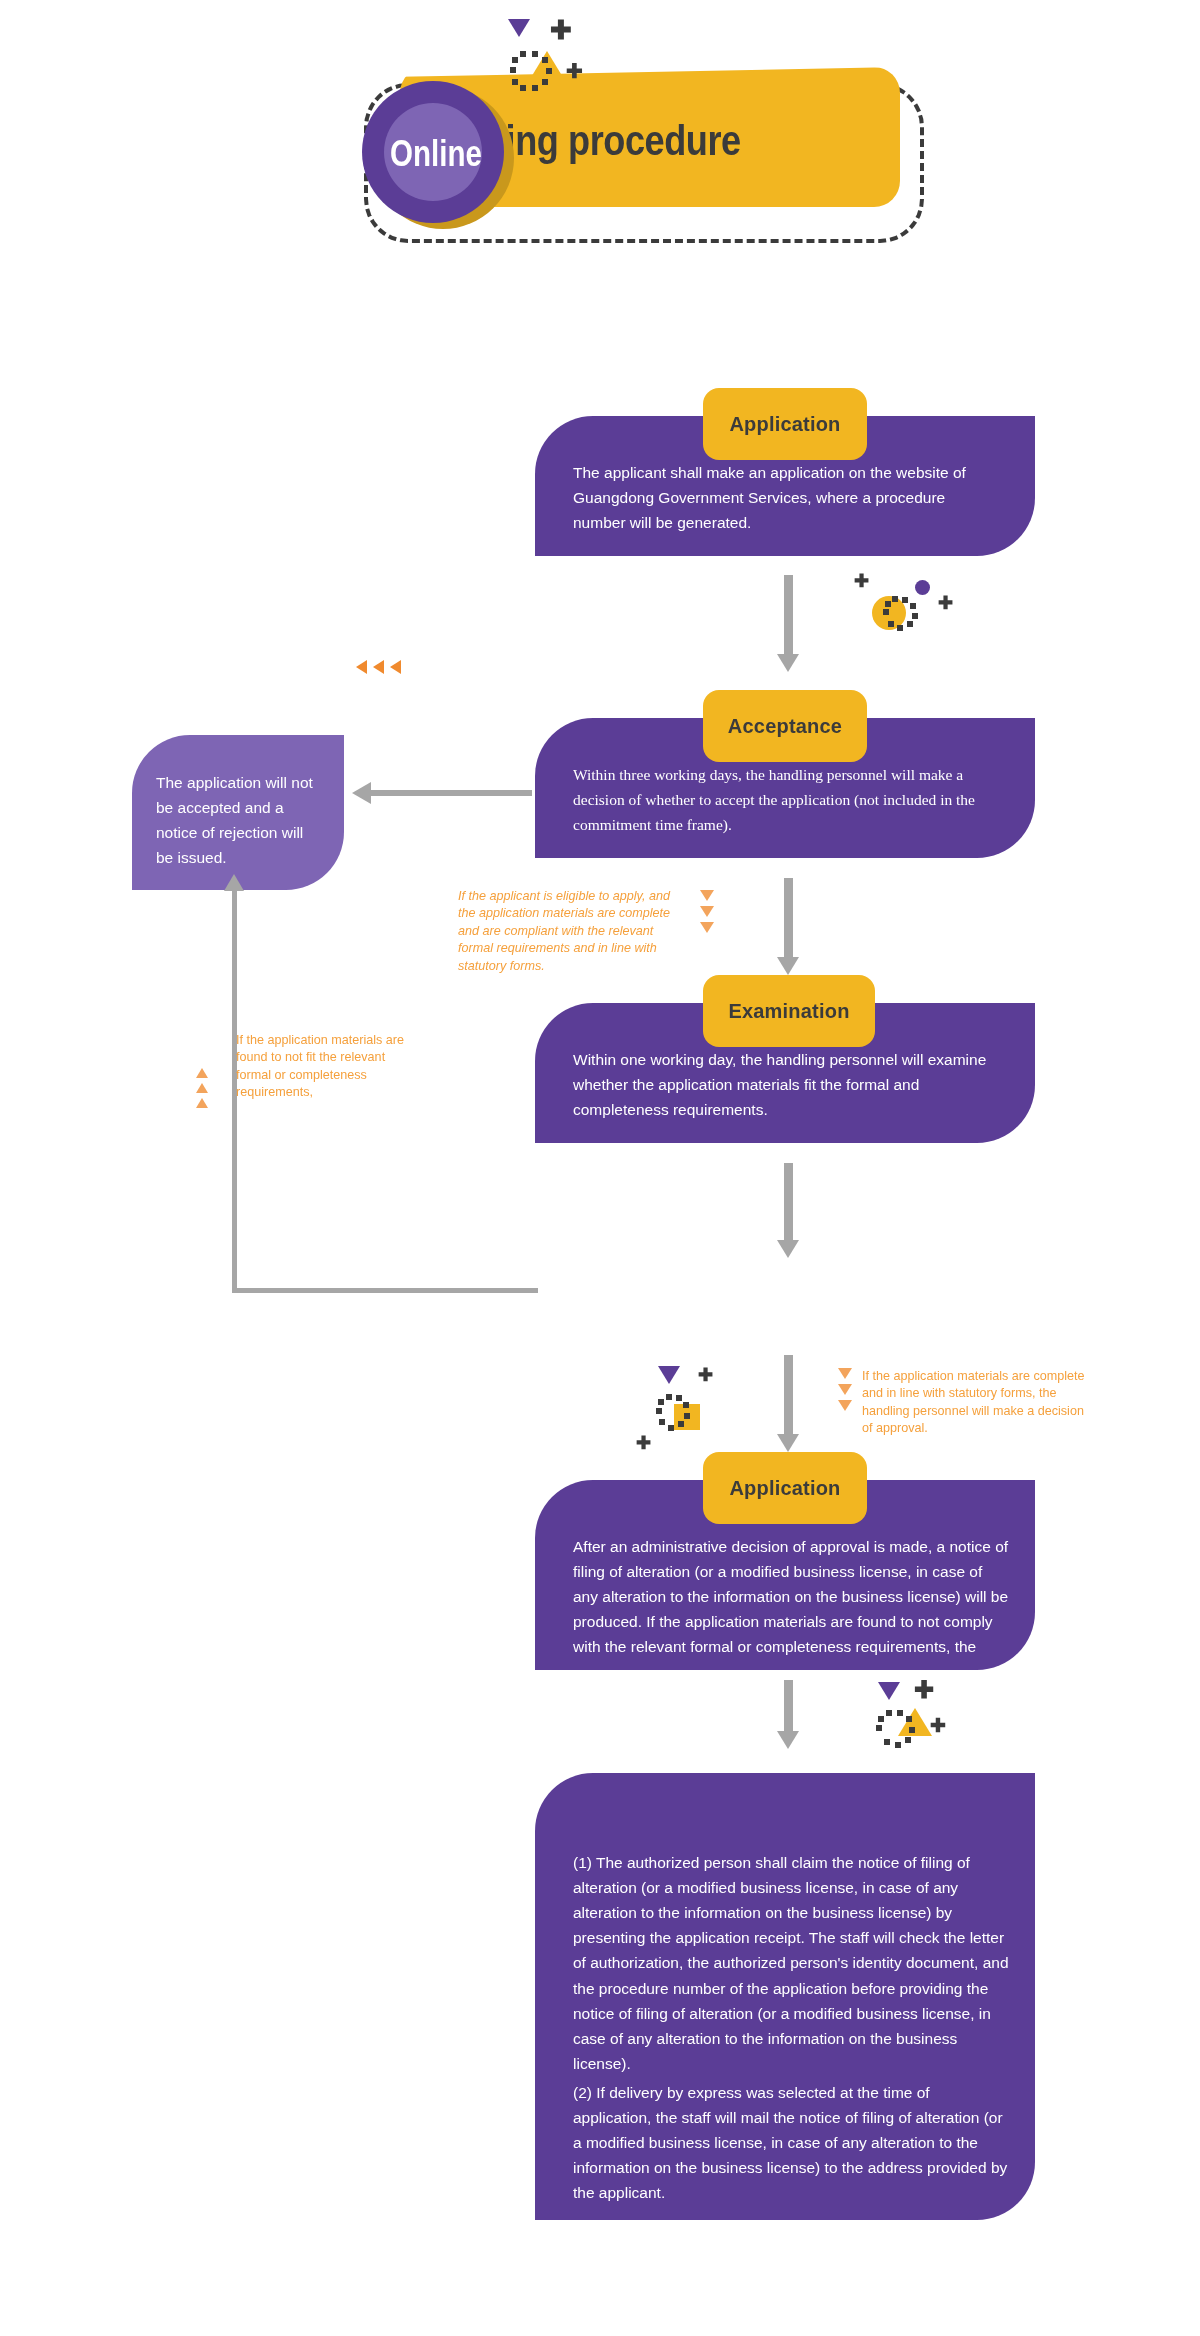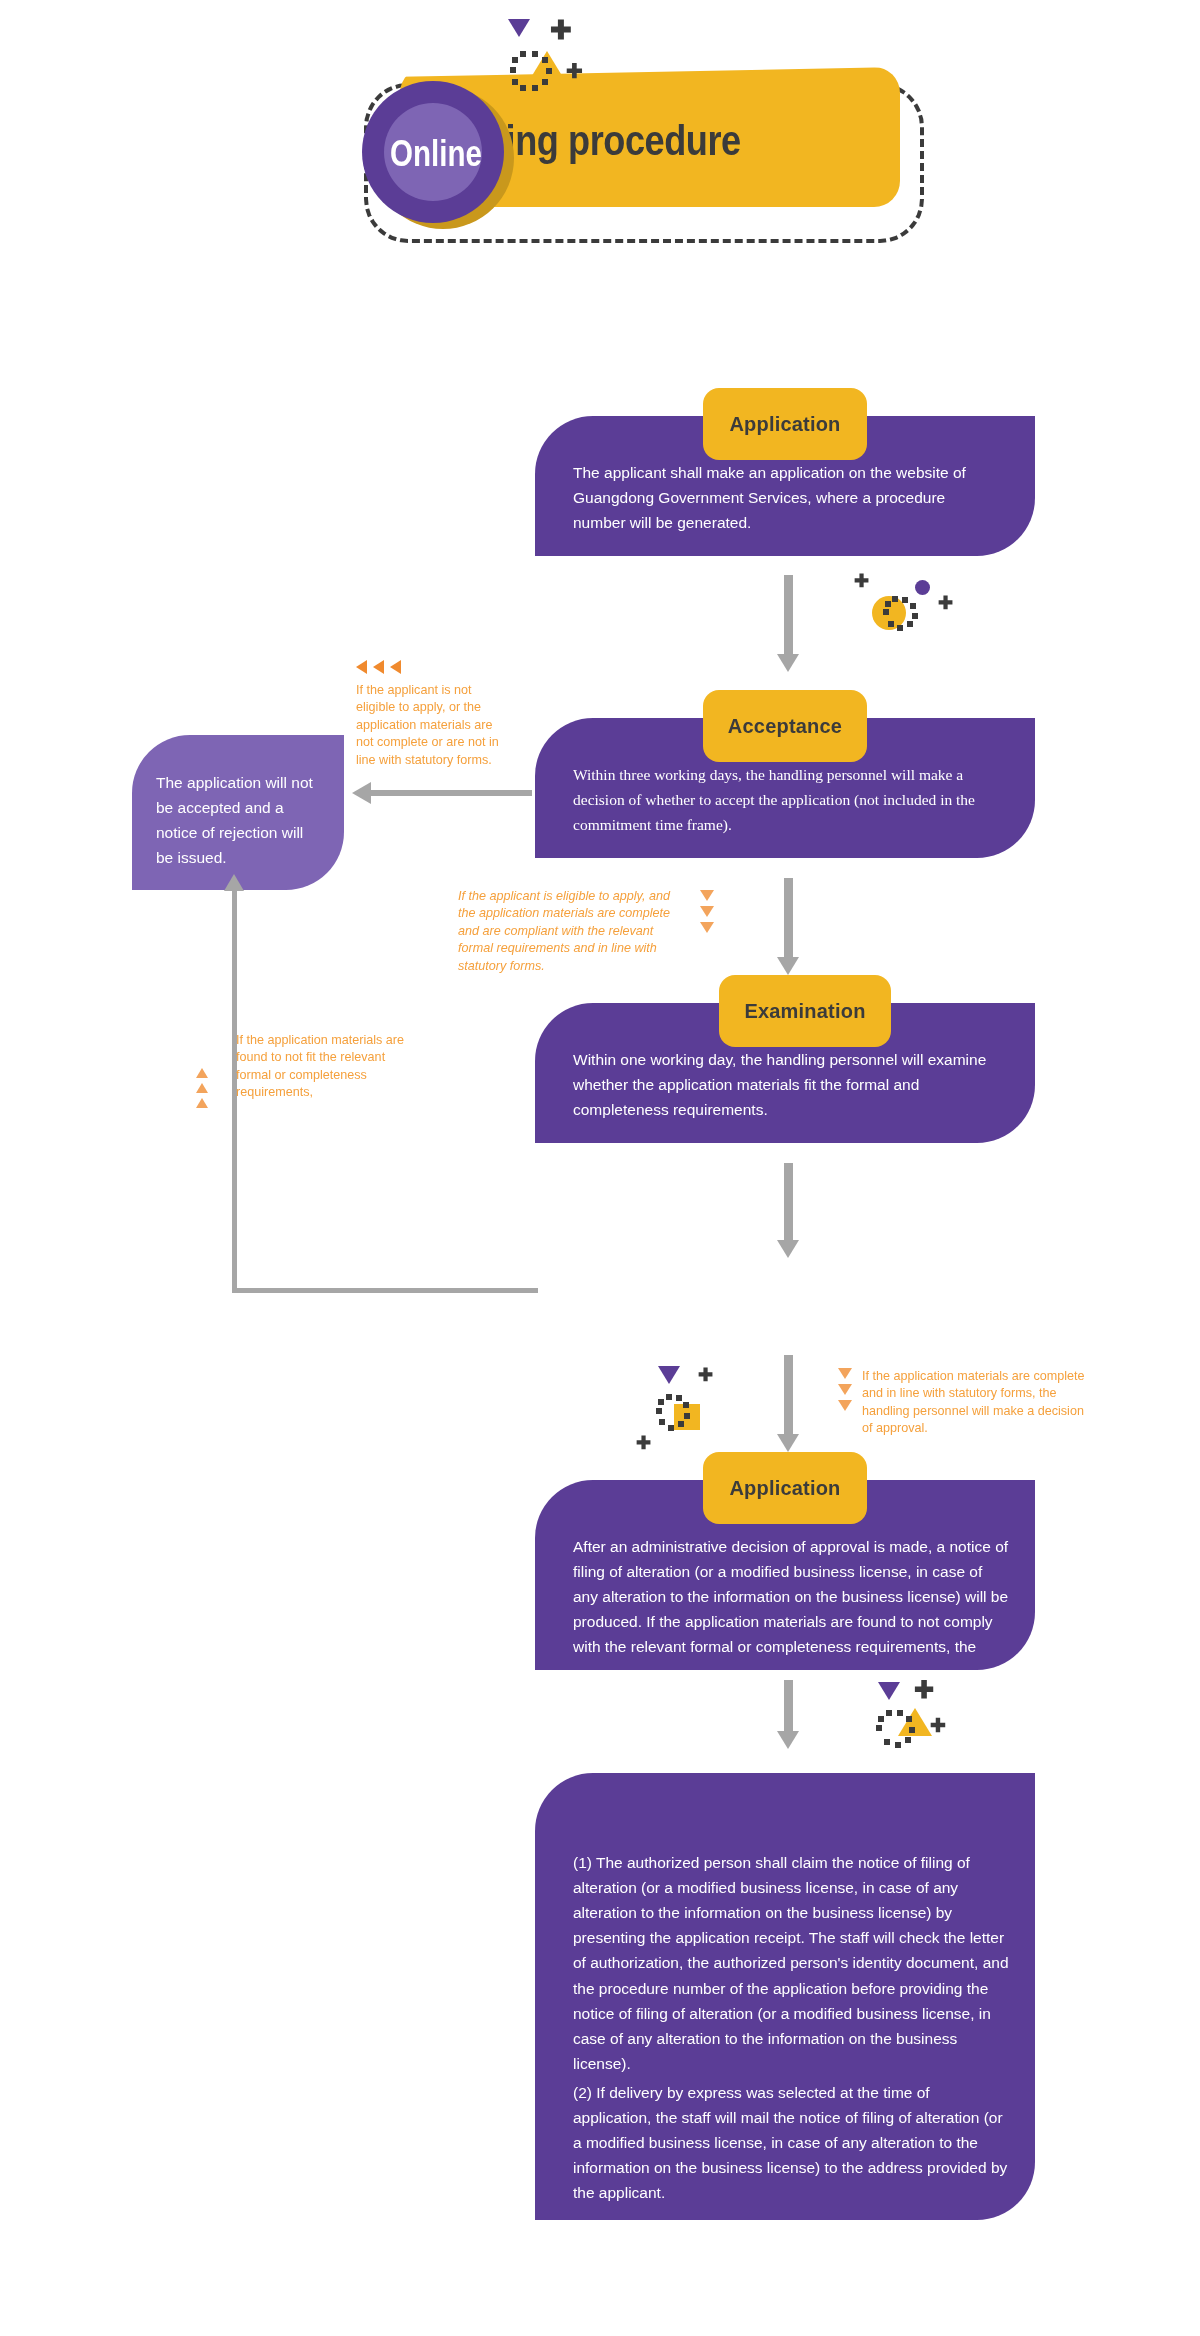--- a/index.html
+++ b/index.html
@@ -273,39 +273,38 @@
     <div class="step-body" style="left:0; top:28px; width:500px; height:140px;"></div>
     <div class="step-badge" style="left:168px; top:0px; width:164px; height:72px;border-radius:16px;">Acceptance</div>
     <div class="step-text" style="left:38px; top:72px; width:438px;font-family:Liberation Serif, serif;">Within three working days, the handling personnel will make a decision of whether to accept the application (not included in the commitment time frame).</div>
   </div>
 
   <div class="chev-row" style="left:356px; top:660px;">
     <div class="chev-left"></div>
     <div class="chev-left"></div>
     <div class="chev-left"></div>
   </div>
-  <div class="anno" style="left:356px; top:682px; width:148px;">If the applicant is not eligible to apply, or the application materials are not complete or are not in line with statutory forms.</div>
   <div class="arrow-left" style="left:370px; top:790px; width:162px;"></div>
 
   <div class="step" style="left:132px; top:735px; width:212px; height:155px;">
     <div class="step-body light" style="left:0; top:0; width:212px; height:155px;"></div>
     <div class="step-text" style="left:24px; top:35px; width:168px;">The application will not be accepted and a notice of rejection will be issued.</div>
   </div>
 
   <div class="arrow-v" style="left:784px; top:878px; height:80px;"></div>
   <div class="anno right" style="left:458px; top:888px; width:222px;font-style:italic;">If the applicant is eligible to apply, and the application materials are complete and are compliant with the relevant formal requirements and in line with statutory forms.</div>
   <div class="chev-col" style="left:700px; top:890px;">
     <div class="chev-down"></div>
     <div class="chev-down"></div>
     <div class="chev-down"></div>
   </div>
 
   <div class="step" style="left:535px; top:975px; width:500px; height:185px;">
     <div class="step-body" style="left:0; top:28px; width:500px; height:140px;"></div>
-    <div class="step-badge" style="left:184px; top:0px; width:172px; height:72px;">Examination</div>
+    <div class="step-badge" style="left:168px; top:0px; width:172px; height:72px;">Examination</div>
     <div class="step-text" style="left:38px; top:72px; width:438px;">Within one working day, the handling personnel will examine whether the application materials fit the formal and completeness requirements.</div>
   </div>
 
   <div class="line-h" style="left:232px; top:1288px; width:306px;"></div>
   <div class="line-v arrow-up" style="left:232px; top:890px; height:400px;"></div>
   <div class="anno" style="left:236px; top:1032px; width:172px;">If the application materials are found to not fit the relevant formal or completeness requirements,</div>
   <div class="chev-col" style="left:196px; top:1068px;">
     <div class="chev-up"></div>
     <div class="chev-up"></div>
     <div class="chev-up"></div>

